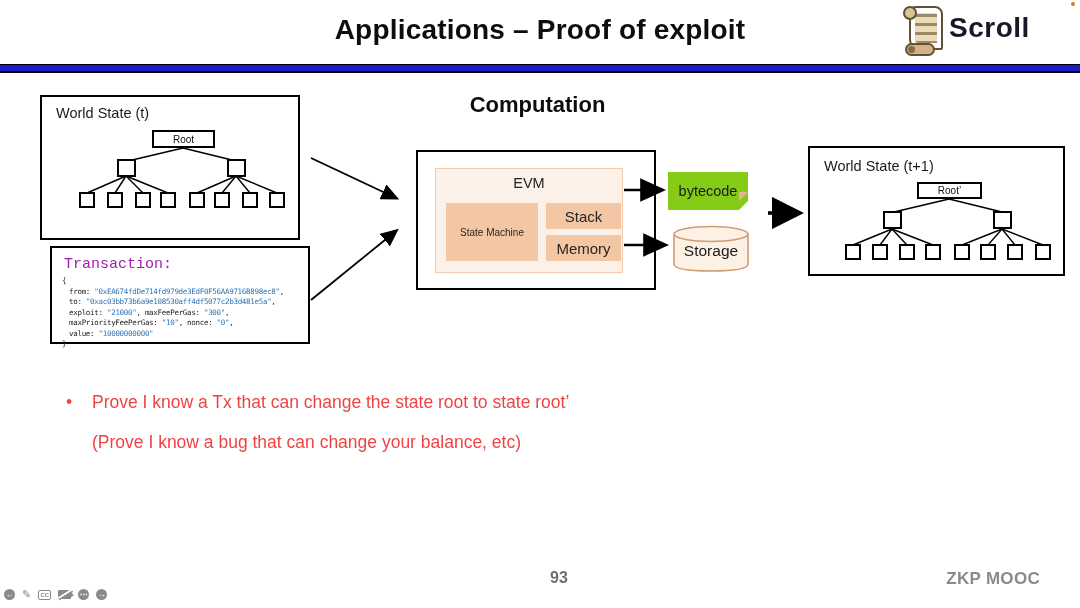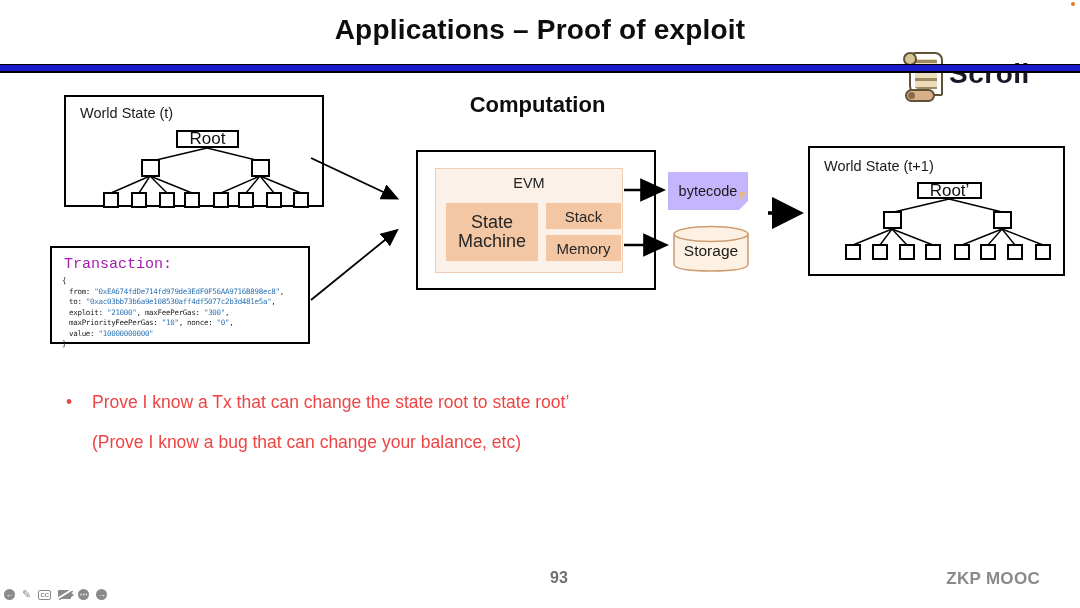--- a/index.html
+++ b/index.html
@@ -5,21 +5,21 @@
   * { margin: 0; padding: 0; box-sizing: border-box; }
   html, body { width: 1080px; height: 608px; background: #ffffff; overflow: hidden; }
   body { position: relative; font-family: "Liberation Sans", sans-serif; color: #111; }
 
   
   .slide-title {
     position: absolute; top: 14px; left: 0; width: 1080px;
     text-align: center; font-size: 28px; font-weight: 700; color: #0d0d0d;
     letter-spacing: 0.2px;
   }
-  .logo { position: absolute; top: 4px; left: 903px; width: 135px; height: 56px; margin-top: 46px; }
+  .logo { position: absolute; top: 4px; left: 903px; width: 135px; height: 56px; }
   .scroll-icon { position: absolute; left: 0; top: 2px; width: 44px; height: 50px; }
   .scroll-body {
     position: absolute; left: 6px; top: 0; width: 34px; height: 44px;
     background: #ecdcba; border: 2px solid #5f5138; border-radius: 6px 8px 2px 10px;
     background-image: repeating-linear-gradient(to bottom, transparent 0 6px, #9c8a62 6px 9px);
     background-clip: content-box; padding: 5px 4px;
   }
   .scroll-curl-top {
     position: absolute; left: 0; top: 0; width: 14px; height: 14px;
     background: #d9c493; border: 2px solid #5f5138; border-radius: 50%;
@@ -43,21 +43,21 @@
     background: linear-gradient(to bottom, #000 0 1px, #1c1ccd 1px 7px, #000 7px 9px);
   }
 
   
   .outline-box { position: absolute; background: #fff; border: 2.5px solid #000; }
   .box-label { position: absolute; font-size: 14.5px; color: #1a1a1a; white-space: nowrap; }
 
   .tree-node { position: absolute; background: #fff; border: 2.5px solid #000; }
   .tree-root-box { position: absolute; background: #fff; border: 2.5px solid #000;
     display: flex; align-items: center; justify-content: center;
-    font-size: 17px; color: #111; }
+    font-size: 10px; color: #111; }
   .tree-svg { position: absolute; left: 0; top: 0; pointer-events: none; }
 
   
   .tx-title { position: absolute; left: 12px; top: 8px;
     font-family: "Liberation Mono", monospace; font-size: 15px; color: #a21caf; }
   .tx-code { position: absolute; left: 10px; top: 28px; width: 246px;
     font-family: "DejaVu Sans Mono", monospace; font-size: 7.5px; line-height: 10.5px;
     color: #1a1a1a; white-space: nowrap; letter-spacing: -0.3px; }
   .tx-code .indent { padding-left: 7px; }
   .tok-val { color: #2e74b5; }
@@ -66,26 +66,26 @@
   .comp-heading { position: absolute; left: 415px; top: 92px; width: 245px;
     text-align: center; font-size: 22px; font-weight: 700; color: #0d0d0d; }
   .comp-box { position: absolute; left: 416px; top: 150px; width: 240px; height: 140px;
     border: 2.5px solid #000; background: #fff; padding-left: 40px; }
   .evm-box { position: absolute; left: 17px; top: 16px; width: 188px; height: 105px;
     background: #fcf1e8; border: 1.5px solid #f2cbb1; }
   .evm-label { position: absolute; left: 0; top: 6px; width: 100%; text-align: center;
     font-size: 14.5px; color: #222; }
   .peach-box { position: absolute; background: #f4c7a4; display: flex; align-items: center;
     justify-content: center; text-align: center; color: #262626; }
-  .state-machine { left: 10px; top: 34px; width: 92px; height: 58px; font-size: 18px; line-height: 19px; }
+  .state-machine { left: 10px; top: 34px; width: 92px; height: 58px; font-size: 10px; line-height: 19px; }
   .stack { left: 110px; top: 34px; width: 75px; height: 26px; font-size: 15px; }
   .memory { left: 110px; top: 66px; width: 75px; height: 26px; font-size: 15px; }
 
   .bytecode-note { position: absolute; left: 668px; top: 172px; width: 80px; height: 38px;
-    background: #c4b5fd; display: flex; align-items: center; justify-content: center;
+    background: #84cc16; display: flex; align-items: center; justify-content: center;
     font-size: 14.5px; color: #1a1a1a; }
   .bytecode-note::after { content: ""; position: absolute; right: 0; bottom: 0;
     width: 0; height: 0; border-left: 9px solid #e3b astray; }
   .bytecode-fold { position: absolute; right: 0; bottom: 0; width: 0; height: 0;
     border-left: 9px solid transparent; border-bottom: 9px solid #ffffff; }
   .bytecode-fold::before { content: ""; position: absolute; left: -9px; bottom: 0px;
     width: 0; height: 0; border-bottom: 9px solid transparent; border-left: 9px solid #e0b894; }
 
   .storage-wrap { position: absolute; left: 672px; top: 225px; width: 78px; height: 48px; }
   .storage-label { position: absolute; left: 0; top: 17px; width: 100%; text-align: center;
@@ -125,21 +125,21 @@
   <div class="scroll-icon">
     <div class="scroll-body"></div>
     <div class="scroll-curl-top"></div>
     <div class="scroll-curl-bottom"></div>
   </div>
   <div class="logo-text">Scroll</div>
 </div>
 <div class="orange-dot"></div>
 <div class="divider"></div>
 
-<div class="outline-box" style="left:64px; top:95px; width:260px; height:112px;padding-left:48px;">
+<div class="outline-box" style="left:40px; top:95px; width:260px; height:145px;padding-left:48px;">
   <div class="box-label" style="left:14px; top:8px;">World State (t)</div>
   <svg class="tree-svg" width="260" height="123" viewBox="0 0 260 123">
     <g stroke="#000" stroke-width="1.4">
       <line x1="141" y1="51" x2="86" y2="64"></line>
         <line x1="141" y1="51" x2="194" y2="64"></line>
       <line x1="84" y1="79" x2="45" y2="96"></line>
         <line x1="84" y1="79" x2="73" y2="96"></line>
       <line x1="84" y1="79" x2="101" y2="96"></line>
         <line x1="84" y1="79" x2="126" y2="96"></line>
       <line x1="194" y1="79" x2="155" y2="96"></line>

